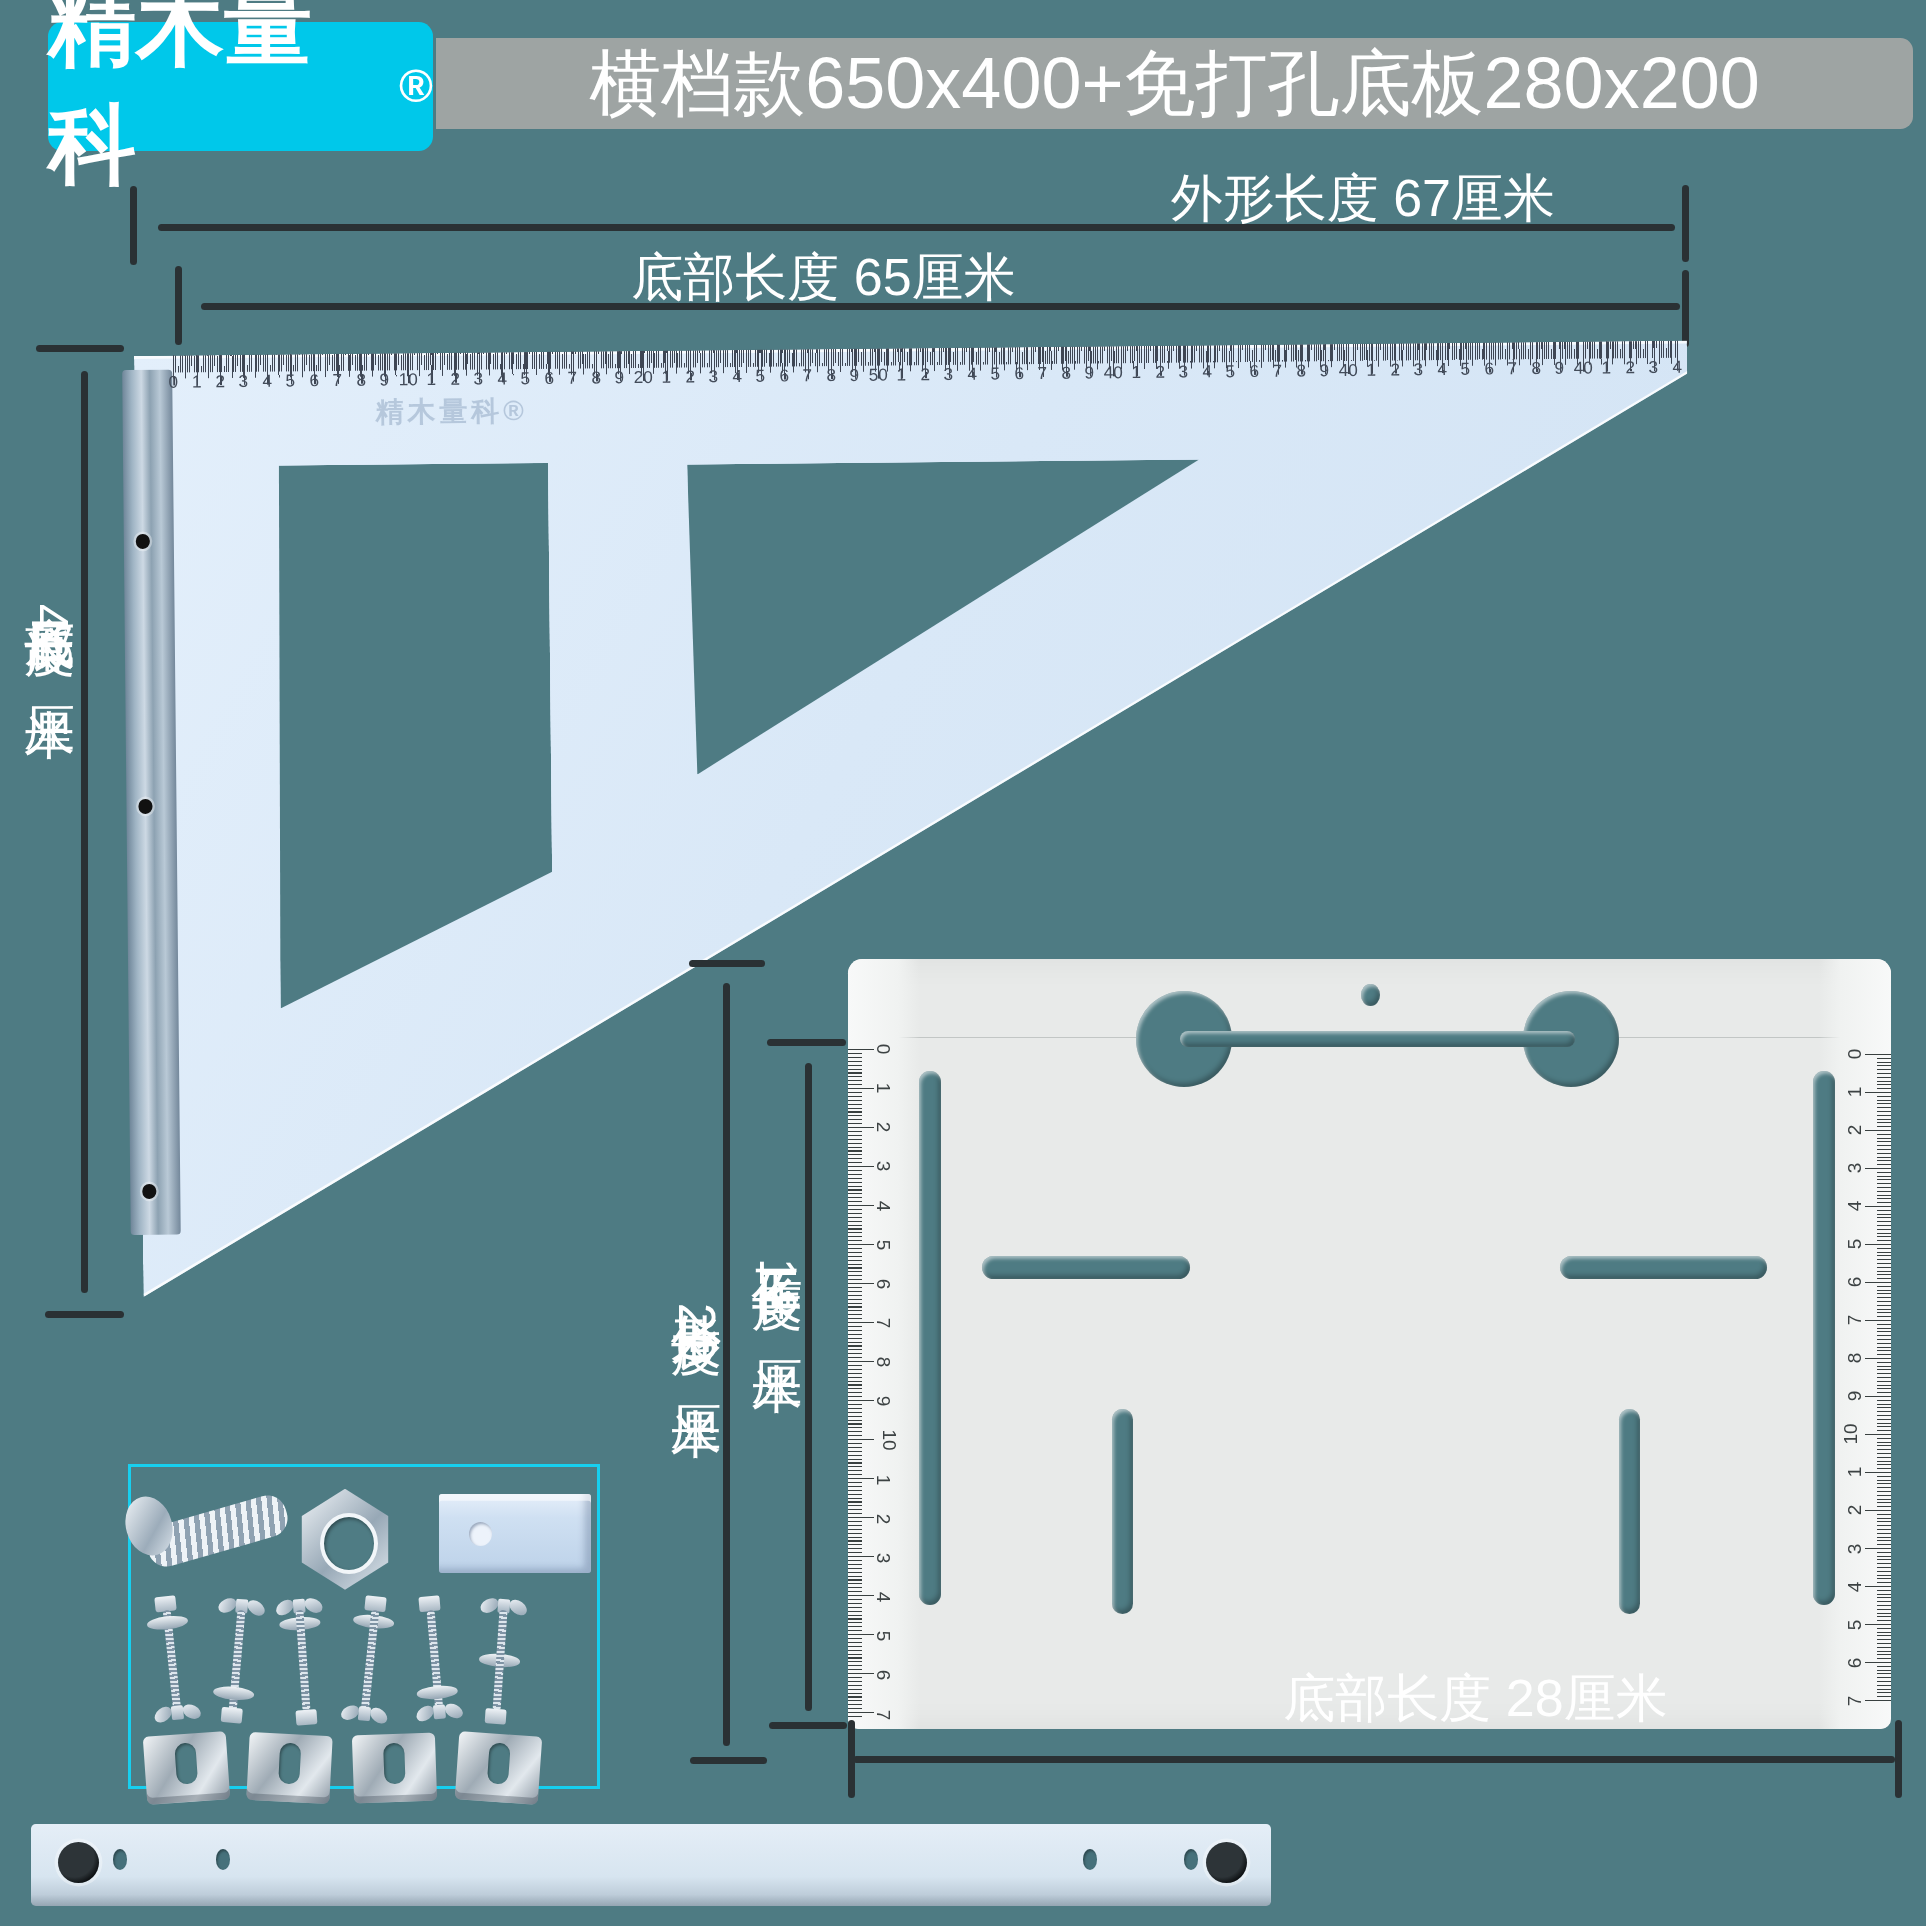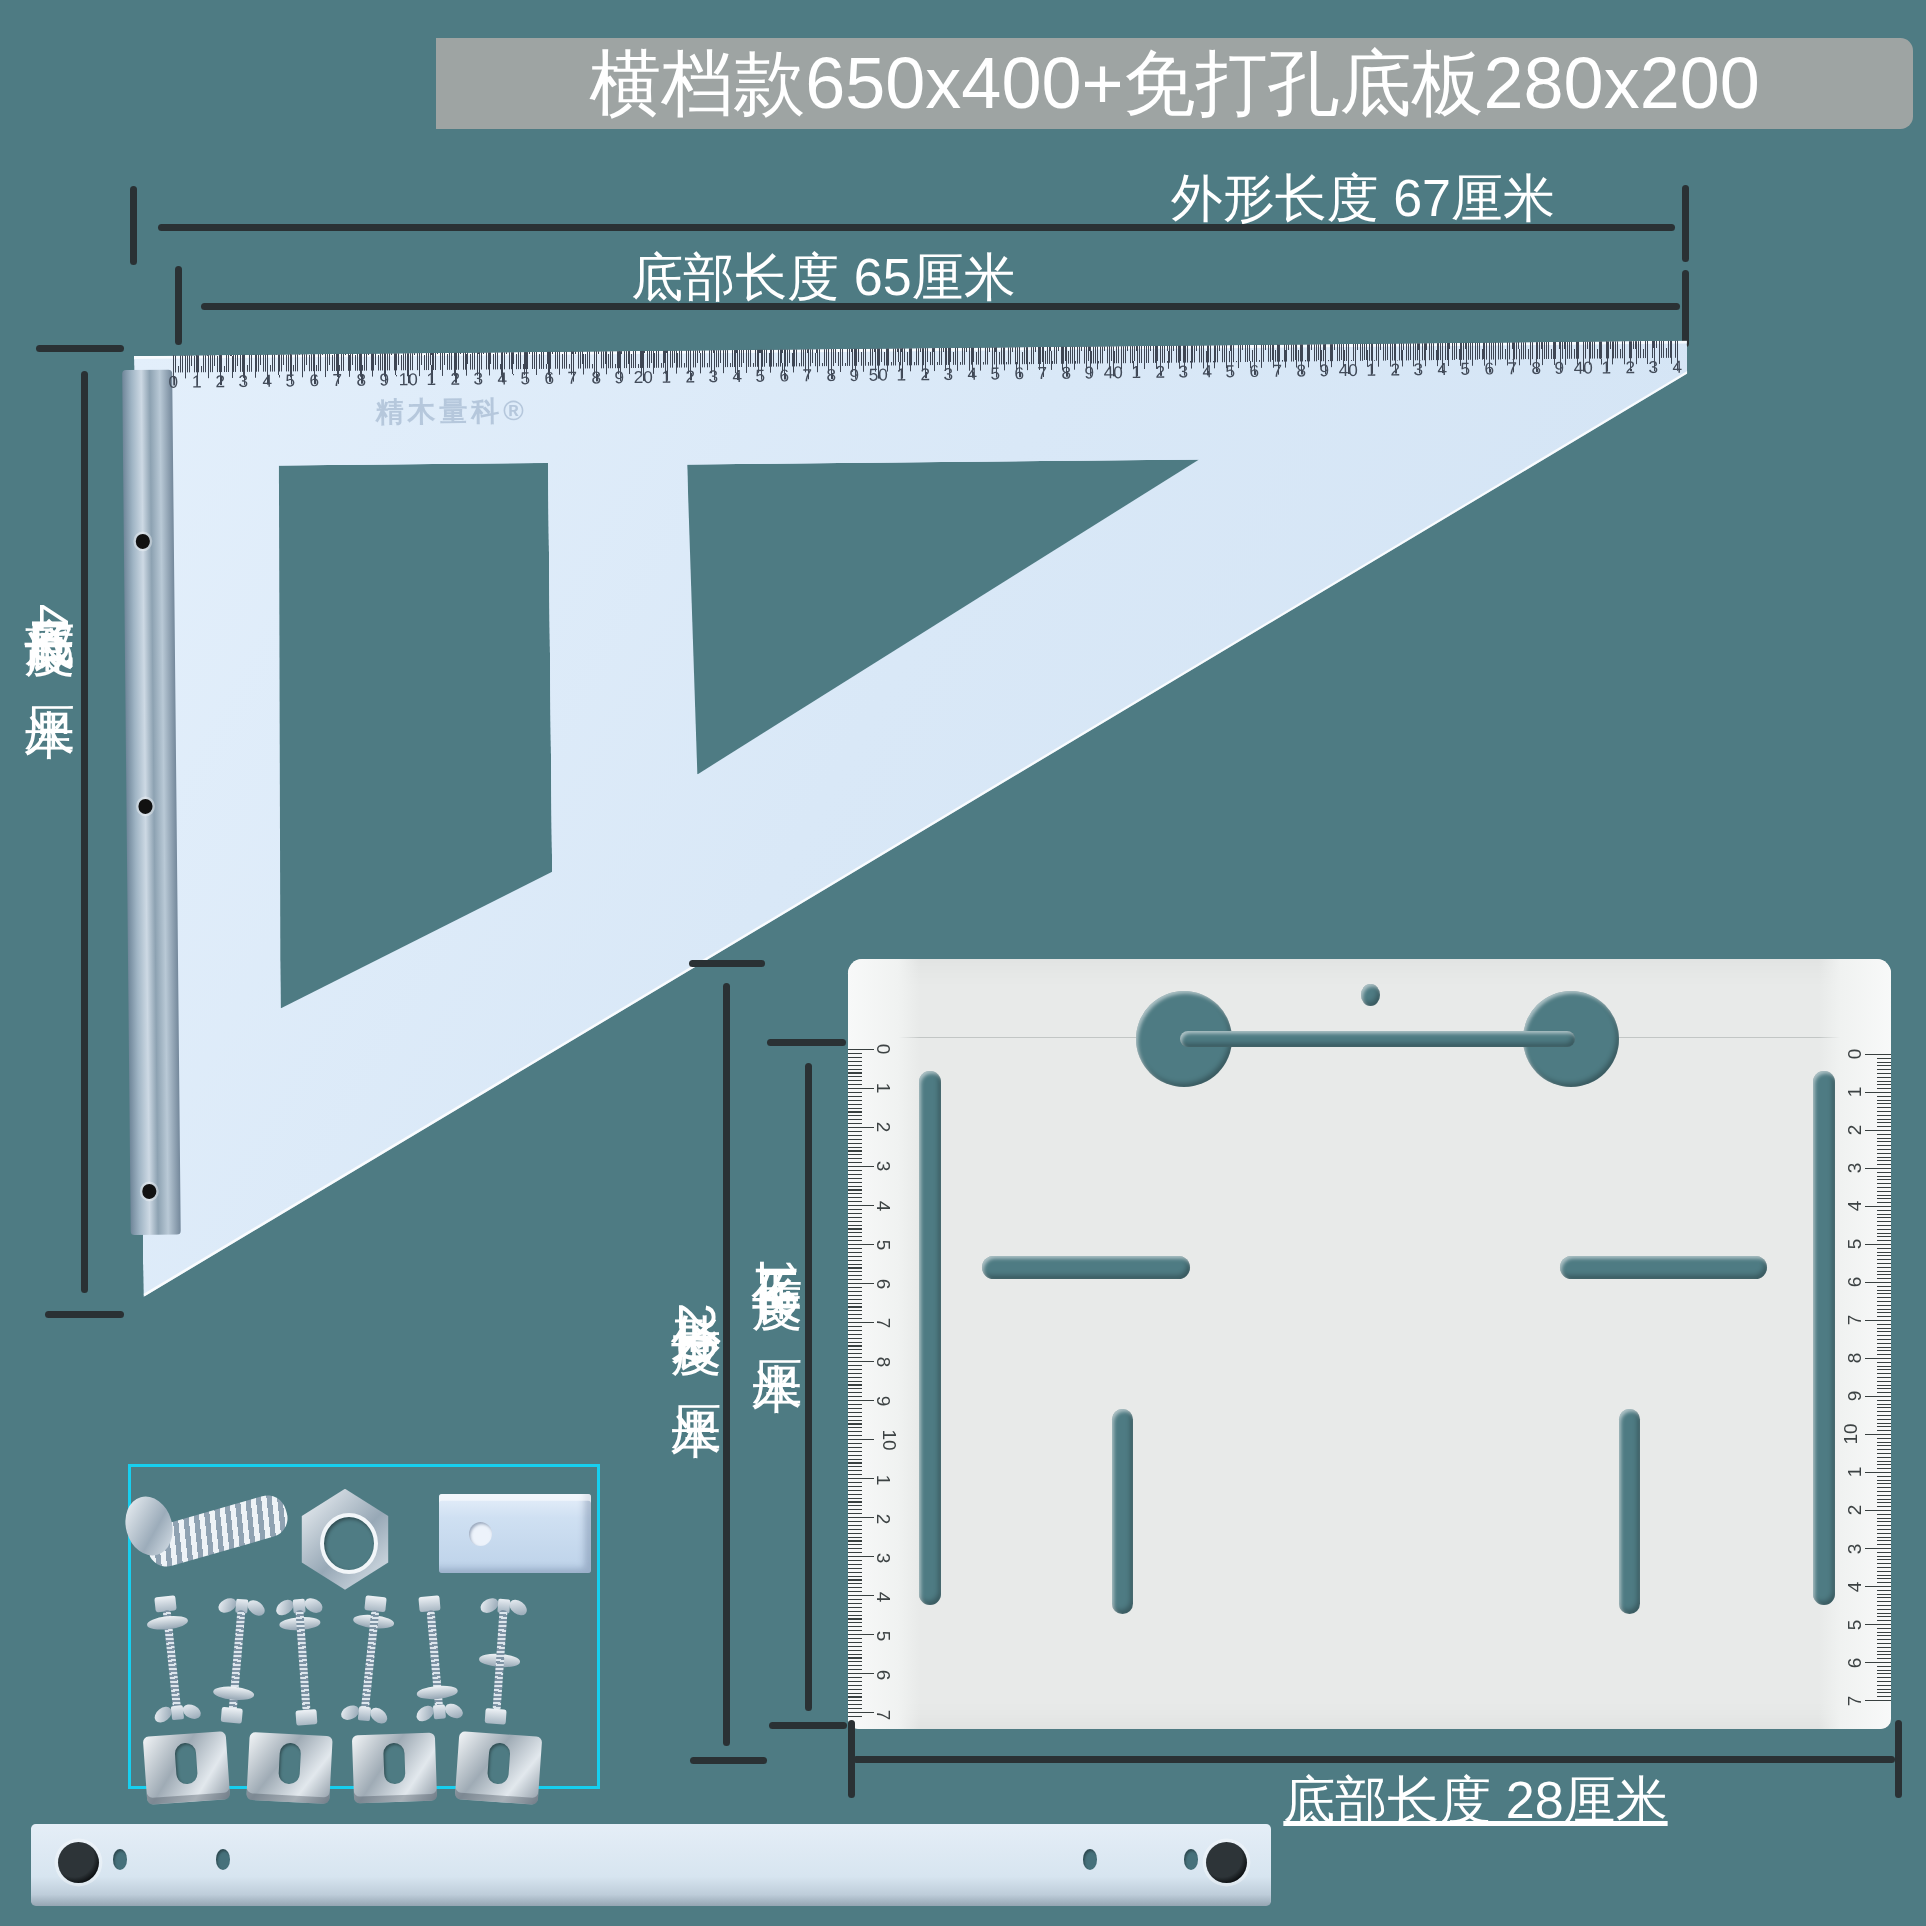--- a/index.html
+++ b/index.html
@@ -115,20 +115,24 @@
   .bighole{position:absolute;top:18.3px;width:41px;height:41px;border-radius:50%;
         background:radial-gradient(circle at 40% 38%,#2d3438 0 55%,#0c0f11 75%);box-shadow:0 0 0 3.4px rgba(255,255,255,.35);}
   .smhole{position:absolute;top:25px;width:14.4px;height:21px;border-radius:50%;background:#46717B;
         box-shadow:inset 1.4px 1.9px 2.4px rgba(0,0,0,.35);}
 </style>
 </head>
 <body>
 
 <div id="canvas">
 
+  <div class="abs logo">
+      <span>精木量科</span>
+      <sup>®</sup>
+    </div>
   <div class="abs titlebar">
       <span>横档款650x400+免打孔底板280x200</span>
     </div>
 
   <div class="abs dimtext" style="left:1122px;top:164px;width:433px;text-align:right;">外形长度 67厘米</div>
   <div class="abs dim" style="left:158px;top:224px;width:1517px;height:6.7px;"></div>
   <div class="abs dim" style="left:130px;top:186px;width:6.7px;height:79px;"></div>
   <div class="abs dim" style="left:1682px;top:185px;width:6.7px;height:77px;"></div>
 
   <div class="abs dimtext" style="left:607px;top:243px;width:433px;">底部长度 65厘米</div>
@@ -298,21 +302,21 @@
     <div class="hole metal-in vslot" style="left:965px;top:112px;height:534px;"></div>
     <div class="hole metal-in hslot" style="left:134px;width:208px;"></div>
     <div class="hole metal-in hslot" style="left:712px;width:207px;"></div>
     <div class="hole metal-in vslot" style="left:264px;top:450px;height:205px;width:21px;"></div>
     <div class="hole metal-in vslot" style="left:771px;top:450px;height:205px;width:21px;"></div>
   </div>
 
   <div class="abs dim" style="left:853px;top:1756px;width:1042px;height:6.7px;"></div>
   <div class="abs dim" style="left:848px;top:1720px;width:6.7px;height:78px;"></div>
   <div class="abs dim" style="left:1895px;top:1720px;width:6.7px;height:78px;"></div>
-  <div class="abs dimtext" style="left:1259px;top:1766px;width:433px;text-decoration:underline;">底部长度 28厘米</div>
+  <div class="abs dimtext" style="left:1259px;top:1664px;width:433px;">底部长度 28厘米</div>
 
   <div class="abs accbox">
     <div class="screwrod"></div>
     <div class="screwhead"></div>
     <div class="nut"></div>
     <div class="nuthole"></div>
     <div class="block">
         <div class="blockhole"></div>
       </div>
 

